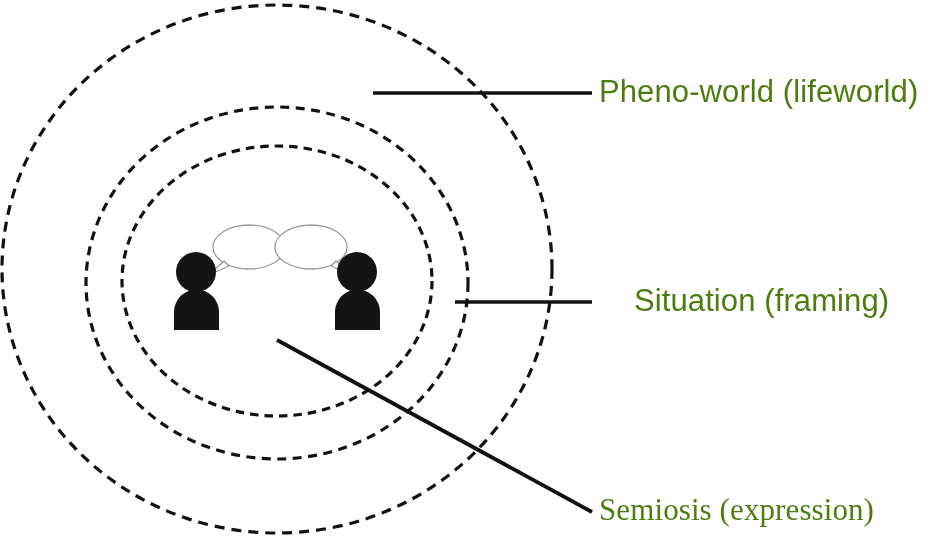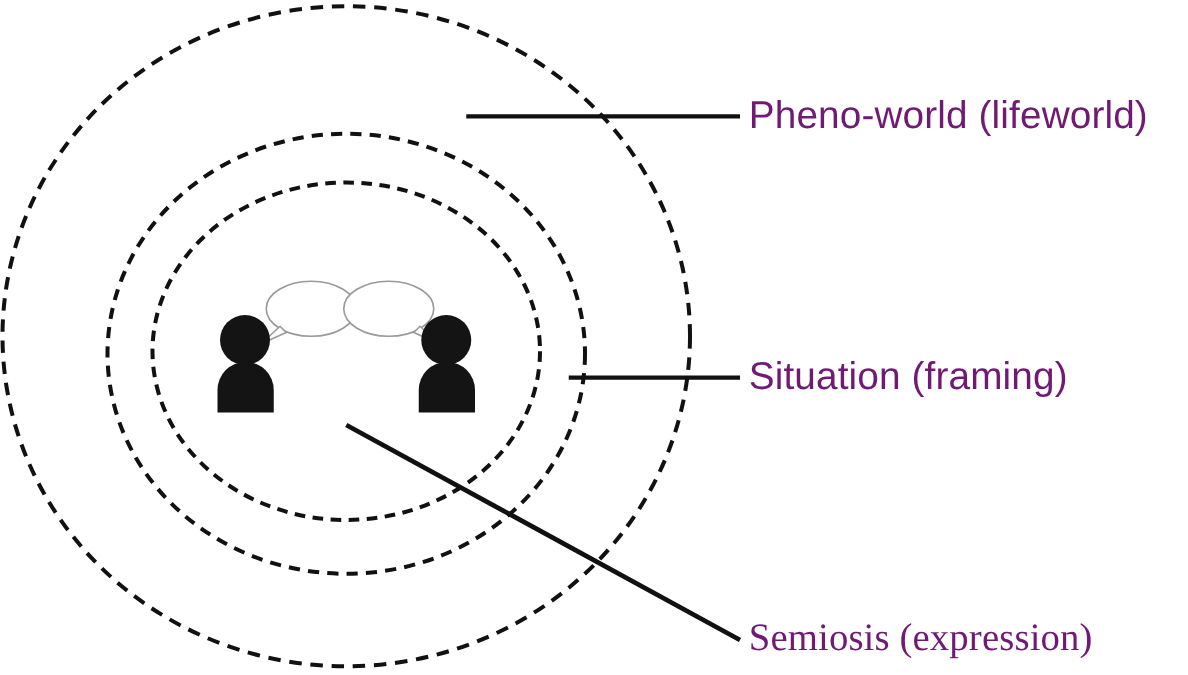--- a/index.html
+++ b/index.html
@@ -24,26 +24,26 @@
     top: 0;
     width: 950px;
     height: 540px;
     display: block;
   }
   .label-text {
     position: absolute;
     font-family: "Liberation Sans", sans-serif;
     font-size: 31px;
     line-height: 1;
-    color: #701a75;
+    color: #4d7c0f;
     white-space: nowrap;
     letter-spacing: 0.1px;
   }
   #label-pheno-world { left: 599px; top: 76px; }
-  #label-situation   { left: 599px; top: 285px; }
+  #label-situation   { left: 634px; top: 285px; }
   #label-semiosis    { left: 599px; top: 494px; font-family: Liberation Serif, serif; }
 </style>
 </head>
 <body>
 
 <div id="stage">
 
   <svg id="diagram-svg" viewBox="0 0 950 540" xmlns="http://www.w3.org/2000/svg">
 
     <ellipse cx="277" cy="269" rx="275" ry="264" fill="none" stroke="#111111" stroke-width="3.2" stroke-dasharray="10 7" stroke-linecap="butt"></ellipse>

